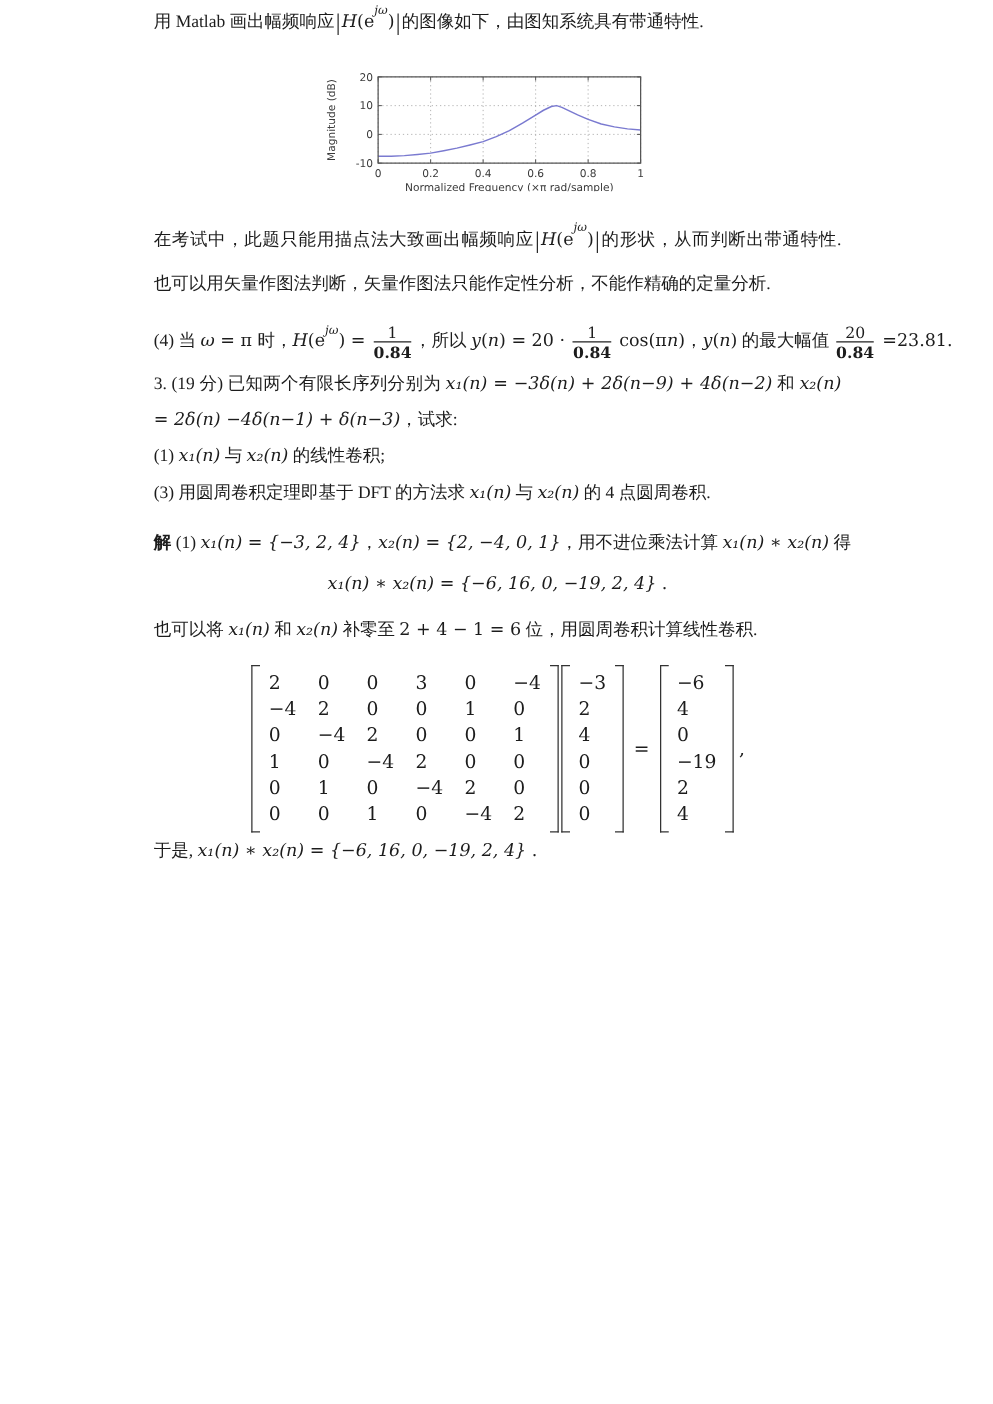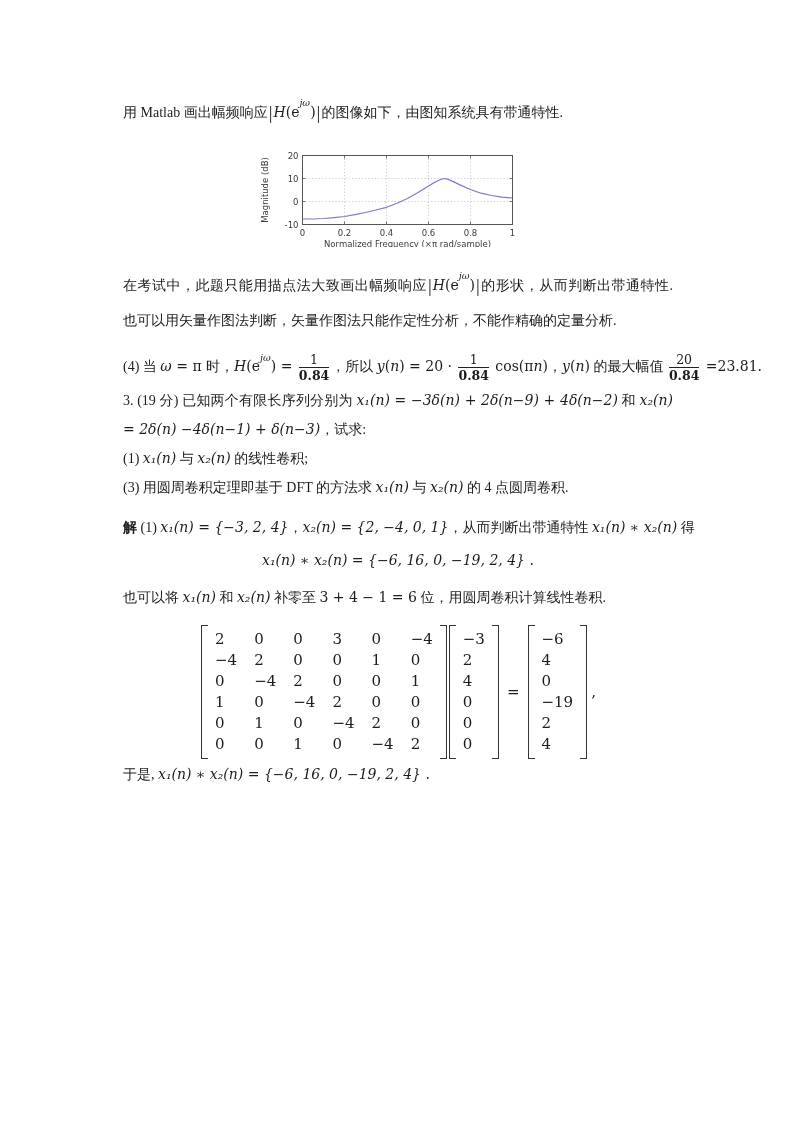--- a/index.html
+++ b/index.html
@@ -1,21 +1,21 @@
 <!DOCTYPE html>
 <html><head>
 <meta charset="utf-8">
 <style>
   html,body { margin:0; padding:0; background:#ffffff; }
   .page {
     position:relative; width:794px; height:1123px; background:#ffffff;
     font-family:"Liberation Serif","DejaVu Serif",serif; color:#1c1c1c;
     overflow:hidden;
   }
-  .content { width:550px; margin-left:123px; padding-top:94px; }
+  .content { width:550px; margin-left:123px; }
   .line { margin:0; font-size:14px; line-height:28px; text-align:justify; }
   .nowrap { white-space:nowrap; text-align:left; }
   .p2 { margin-top:12px; line-height:36px; }
   .p4 { margin-top:6px; line-height:34px; }
   .p3 { margin-top:2px; }
   .sol { margin-top:10px; line-height:30px; }
   .eq-center { margin-top:2px; text-align:center; line-height:30px; }
   .zero { margin-top:6px; line-height:30px; }
   .conclusion { line-height:30px; }
 
@@ -107,25 +107,25 @@
 
     <p class="line p2"><span class="t">在考试中，此题只能用描点法大致画出幅频响应</span><span class="bigbar">|</span><span class="m">H</span><span class="mn">(e</span><sup class="sp">jω</sup><span class="mn">)</span><span class="bigbar">|</span><span class="t">的形状，从而判断出带通特性. 也可以用矢量作图法判断，矢量作图法只能作定性分析，不能作精确的定量分析.</span></p>
 
     <p class="line p4 nowrap"><span class="t">(4) 当 </span><span class="m">ω</span><span class="mn"> = π </span><span class="t">时，</span><span class="m">H</span><span class="mn">(e</span><sup class="sp">jω</sup><span class="mn">) = </span><span class="frac"><span class="num">1</span><span class="den">0.84</span></span><span class="t">，所以 </span><span class="m">y</span><span class="mn">(</span><span class="m">n</span><span class="mn">) = 20 · </span><span class="frac"><span class="num">1</span><span class="den">0.84</span></span><span class="mn"> cos(π</span><span class="m">n</span><span class="mn">)</span><span class="t">，</span><span class="m">y</span><span class="mn">(</span><span class="m">n</span><span class="mn">)</span><span class="t"> 的最大幅值 </span><span class="frac"><span class="num">20</span><span class="den">0.84</span></span><span class="mn"> =23.81.</span></p>
 
     <p class="line p3"><span class="t">3. (19 分) 已知两个有限长序列分别为 </span><span class="m">x₁(n) = −3δ(n) + 2δ(n−9) + 4δ(n−2)</span><span class="t"> 和 </span><span class="m">x₂(n) = 2δ(n) −4δ(n−1) + δ(n−3)</span><span class="t">，试求:</span></p>
 
     <p class="line nowrap"><span class="t">(1) </span><span class="m">x₁(n)</span><span class="t"> 与 </span><span class="m">x₂(n)</span><span class="t"> 的线性卷积;</span></p>
     <p class="line nowrap"><span class="t">(3) 用圆周卷积定理即基于 DFT 的方法求 </span><span class="m">x₁(n)</span><span class="t"> 与 </span><span class="m">x₂(n)</span><span class="t"> 的 4 点圆周卷积.</span></p>
 
-    <p class="line sol nowrap"><span class="bold">解</span><span class="t"> (1) </span><span class="m">x₁(n) = {−3, 2, 4}</span><span class="t">，</span><span class="m">x₂(n) = {2, −4, 0, 1}</span><span class="t">，从而判断出带通特性 </span><span class="m">x₁(n) ∗ x₂(n)</span><span class="t"> 得</span></p>
+    <p class="line sol nowrap"><span class="bold">解</span><span class="t"> (1) </span><span class="m">x₁(n) = {−3, 2, 4}</span><span class="t">，</span><span class="m">x₂(n) = {2, −4, 0, 1}</span><span class="t">，用不进位乘法计算 </span><span class="m">x₁(n) ∗ x₂(n)</span><span class="t"> 得</span></p>
 
     <p class="line eq-center"><span class="m">x₁(n) ∗ x₂(n) = {−6, 16, 0, −19, 2, 4}</span><span class="mn"> .</span></p>
 
-    <p class="line zero nowrap"><span class="t">也可以将 </span><span class="m">x₁(n)</span><span class="t"> 和 </span><span class="m">x₂(n)</span><span class="t"> 补零至 </span><span class="mn">3 + 4 − 1 = 6</span><span class="t"> 位，用圆周卷积计算线性卷积.</span></p>
+    <p class="line zero nowrap"><span class="t">也可以将 </span><span class="m">x₁(n)</span><span class="t"> 和 </span><span class="m">x₂(n)</span><span class="t"> 补零至 </span><span class="mn">2 + 4 − 1 = 6</span><span class="t"> 位，用圆周卷积计算线性卷积.</span></p>
 
     <div class="matrixwrap">
       <span class="mat">
         <span class="br l"></span>
         <span class="mgrid" style="grid-template-columns: repeat(6, auto);">
             <span>2</span>
             <span>0</span>
             <span>0</span>
             <span>3</span>
             <span>0</span>

